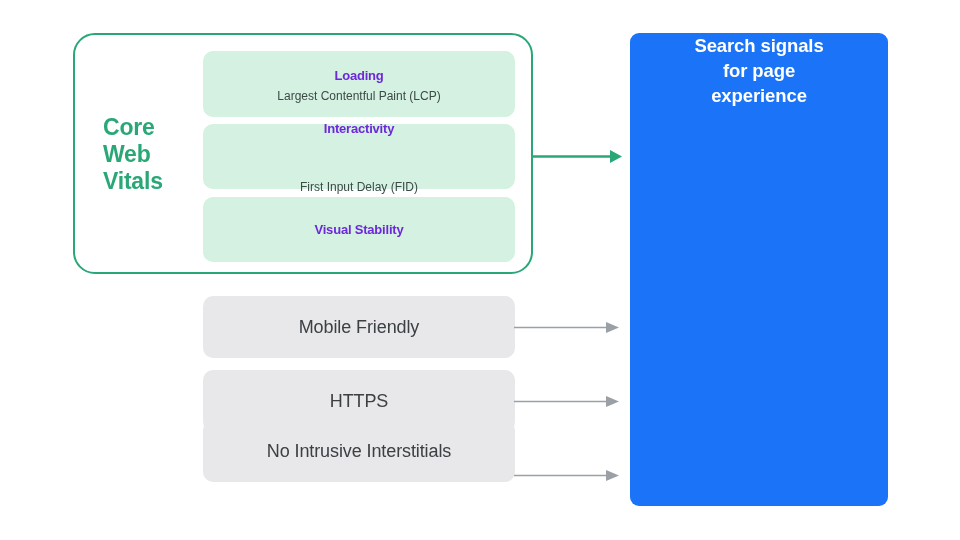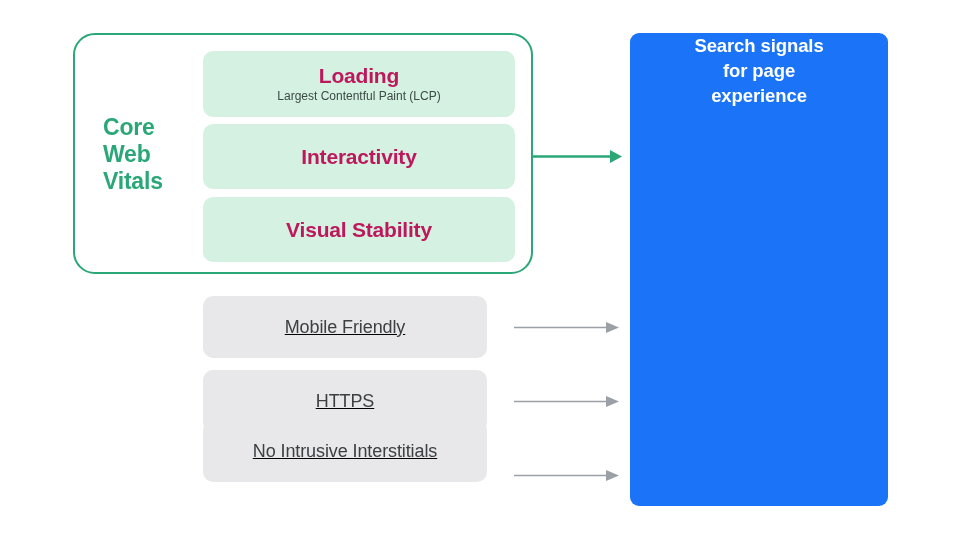--- a/index.html
+++ b/index.html
@@ -55,47 +55,46 @@
     box-sizing: border-box;
     display: flex;
     flex-direction: column;
     align-items: center;
     justify-content: center;
   }
   .metric-card.m1 { top: 51px;  height: 66px; }
   .metric-card.m2 { top: 124px; height: 65px; gap: 38px; }
   .metric-card.m3 { top: 197px; height: 65px; }
   .metric-title {
-    color: #be185d;
-    font-size: 21px;
+    color: #6d28d9;
+    font-size: 13px;
     font-weight: bold;
     line-height: 23px;
     letter-spacing: -0.2px;
   }
   .metric-sub {
     color: #3c4a48;
     font-size: 12px;
     font-weight: normal;
     line-height: 17px;
     margin-top: 1px;
   }
 
   
   .signal-card {
     position: absolute;
     left: 203px;
-    width: 284px;
+    width: 312px;
     height: 62px;
     background: #e8e8ea;
     border-radius: 10px;
     box-sizing: border-box;
     display: flex;
     align-items: center;
     justify-content: center;
-    text-decoration: underline;
   }
   .signal-card.s1 { top: 296px; }
   .signal-card.s2 { top: 370px; }
   .signal-card.s3 { top: 420px; }
   .signal-label {
     color: #3c4043;
     font-size: 18px;
     font-weight: normal;
     line-height: 22px;
     letter-spacing: -0.1px;
@@ -143,20 +142,21 @@
     <span>Vitals</span>
   </div>
 
   <div class="metric-card m1">
     <div class="metric-title">Loading</div>
     <div class="metric-sub">Largest Contentful Paint (LCP)</div>
   </div>
 
   <div class="metric-card m2">
     <div class="metric-title">Interactivity</div>
+    <div class="metric-sub">First Input Delay (FID)</div>
   </div>
 
   <div class="metric-card m3">
     <div class="metric-title">Visual Stability</div>
   </div>
 
   <div class="signal-card s1">
     <div class="signal-label">Mobile Friendly</div>
   </div>
   <div class="signal-card s2">

